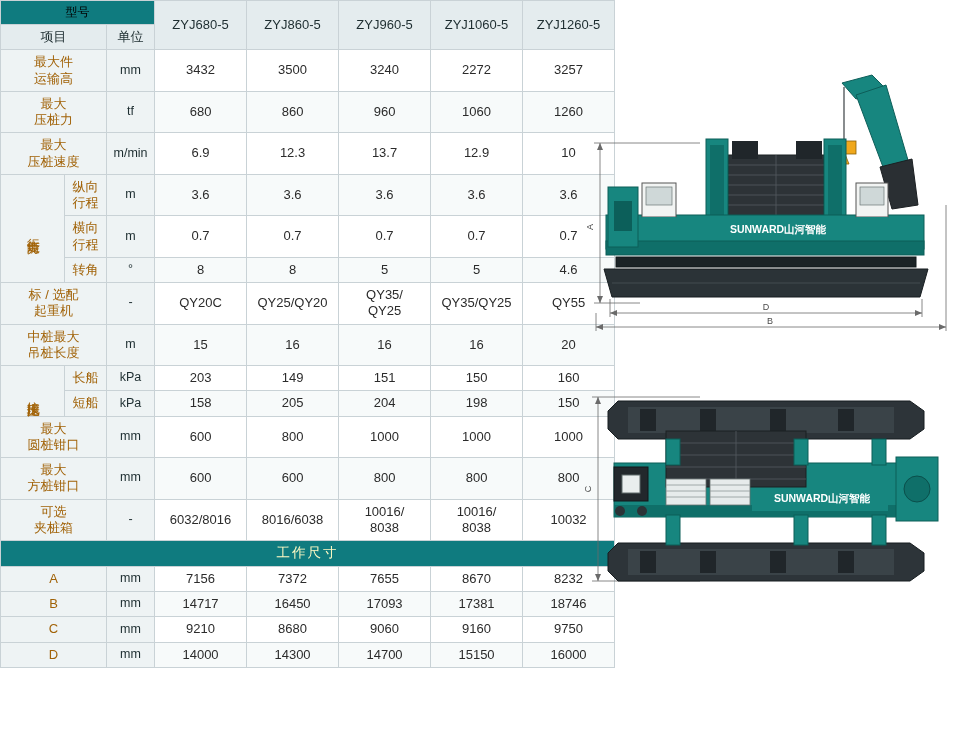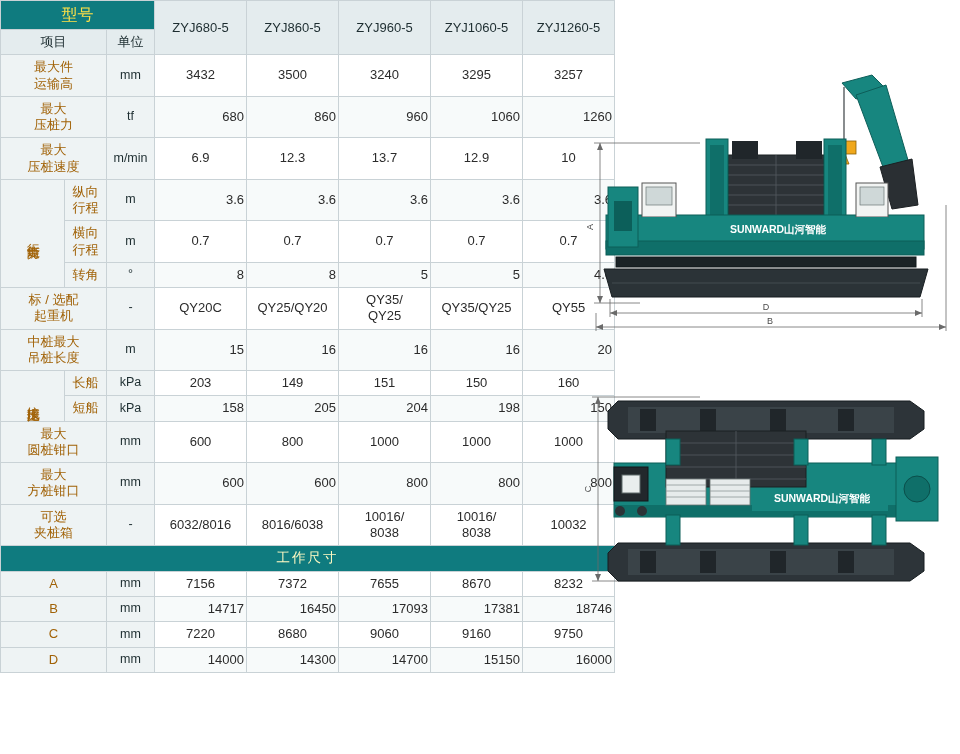--- a/index.html
+++ b/index.html
@@ -25,23 +25,23 @@
   table.spec td, table.spec th{
     border:1px solid #c9d2d6;
     text-align:center;
     vertical-align:middle;
     padding:4px 2px;
     line-height:1.25;
     font-weight:normal;
   }
   .hdr-teal{
     background:#0f7b7f;
-    color:#fde047;
+    color:#000000;
     font-weight:bold;
-    font-size:16px;
+    font-size:12px;
   }
   .hdr-light{
     background:#e4ecee;
     font-weight:bold;
     color:#1d2d30;
     font-size:13px;
   }
   .rowlabel{
     background:#eef3f4;
     font-size:13px;
@@ -49,21 +49,21 @@
   }
   .unitcell{
     background:#eef3f4;
     font-size:12.5px;
     color:#1d2d30;
   }
   .valcell{
     background:#ffffff;
     font-size:13px;
   }
-  .valcell.alt{background:#f7fafa;text-align:right;}
+  .valcell.alt{background:#f7fafa;}
   .section-title{
     background:#0f7b7f;
     color:#fef9c3;
     font-weight:bold;
     font-size:13.5px;
     letter-spacing:2px;
   }
   .vert{
     writing-mode:vertical-rl;
     text-orientation:upright;
@@ -114,21 +114,21 @@
           <td class="hdr-light">单位</td>
         </tr>
 
         <tr>
           <td class="rowlabel" colspan="2" style="white-space:pre-line">最大件
 运输高</td>
           <td class="unitcell">mm</td>
           <td class="valcell">3432</td>
           <td class="valcell">3500</td>
           <td class="valcell">3240</td>
-          <td class="valcell">3295</td>
+          <td class="valcell">2272</td>
           <td class="valcell">3257</td>
         </tr>
 
         <tr>
           <td class="rowlabel" colspan="2" style="white-space:pre-line">最大
 压桩力</td>
           <td class="unitcell">tf</td>
           <td class="valcell alt">680</td>
           <td class="valcell alt">860</td>
           <td class="valcell alt">960</td>
@@ -281,21 +281,21 @@
           <td class="unitcell">mm</td>
           <td class="valcell alt">14717</td>
           <td class="valcell alt">16450</td>
           <td class="valcell alt">17093</td>
           <td class="valcell alt">17381</td>
           <td class="valcell alt">18746</td>
         </tr>
         <tr>
           <td class="rowlabel" colspan="2">C</td>
           <td class="unitcell">mm</td>
-          <td class="valcell">7220</td>
+          <td class="valcell">9210</td>
           <td class="valcell">8680</td>
           <td class="valcell">9060</td>
           <td class="valcell">9160</td>
           <td class="valcell">9750</td>
         </tr>
         <tr>
           <td class="rowlabel" colspan="2">D</td>
           <td class="unitcell">mm</td>
           <td class="valcell alt">14000</td>
           <td class="valcell alt">14300</td>

